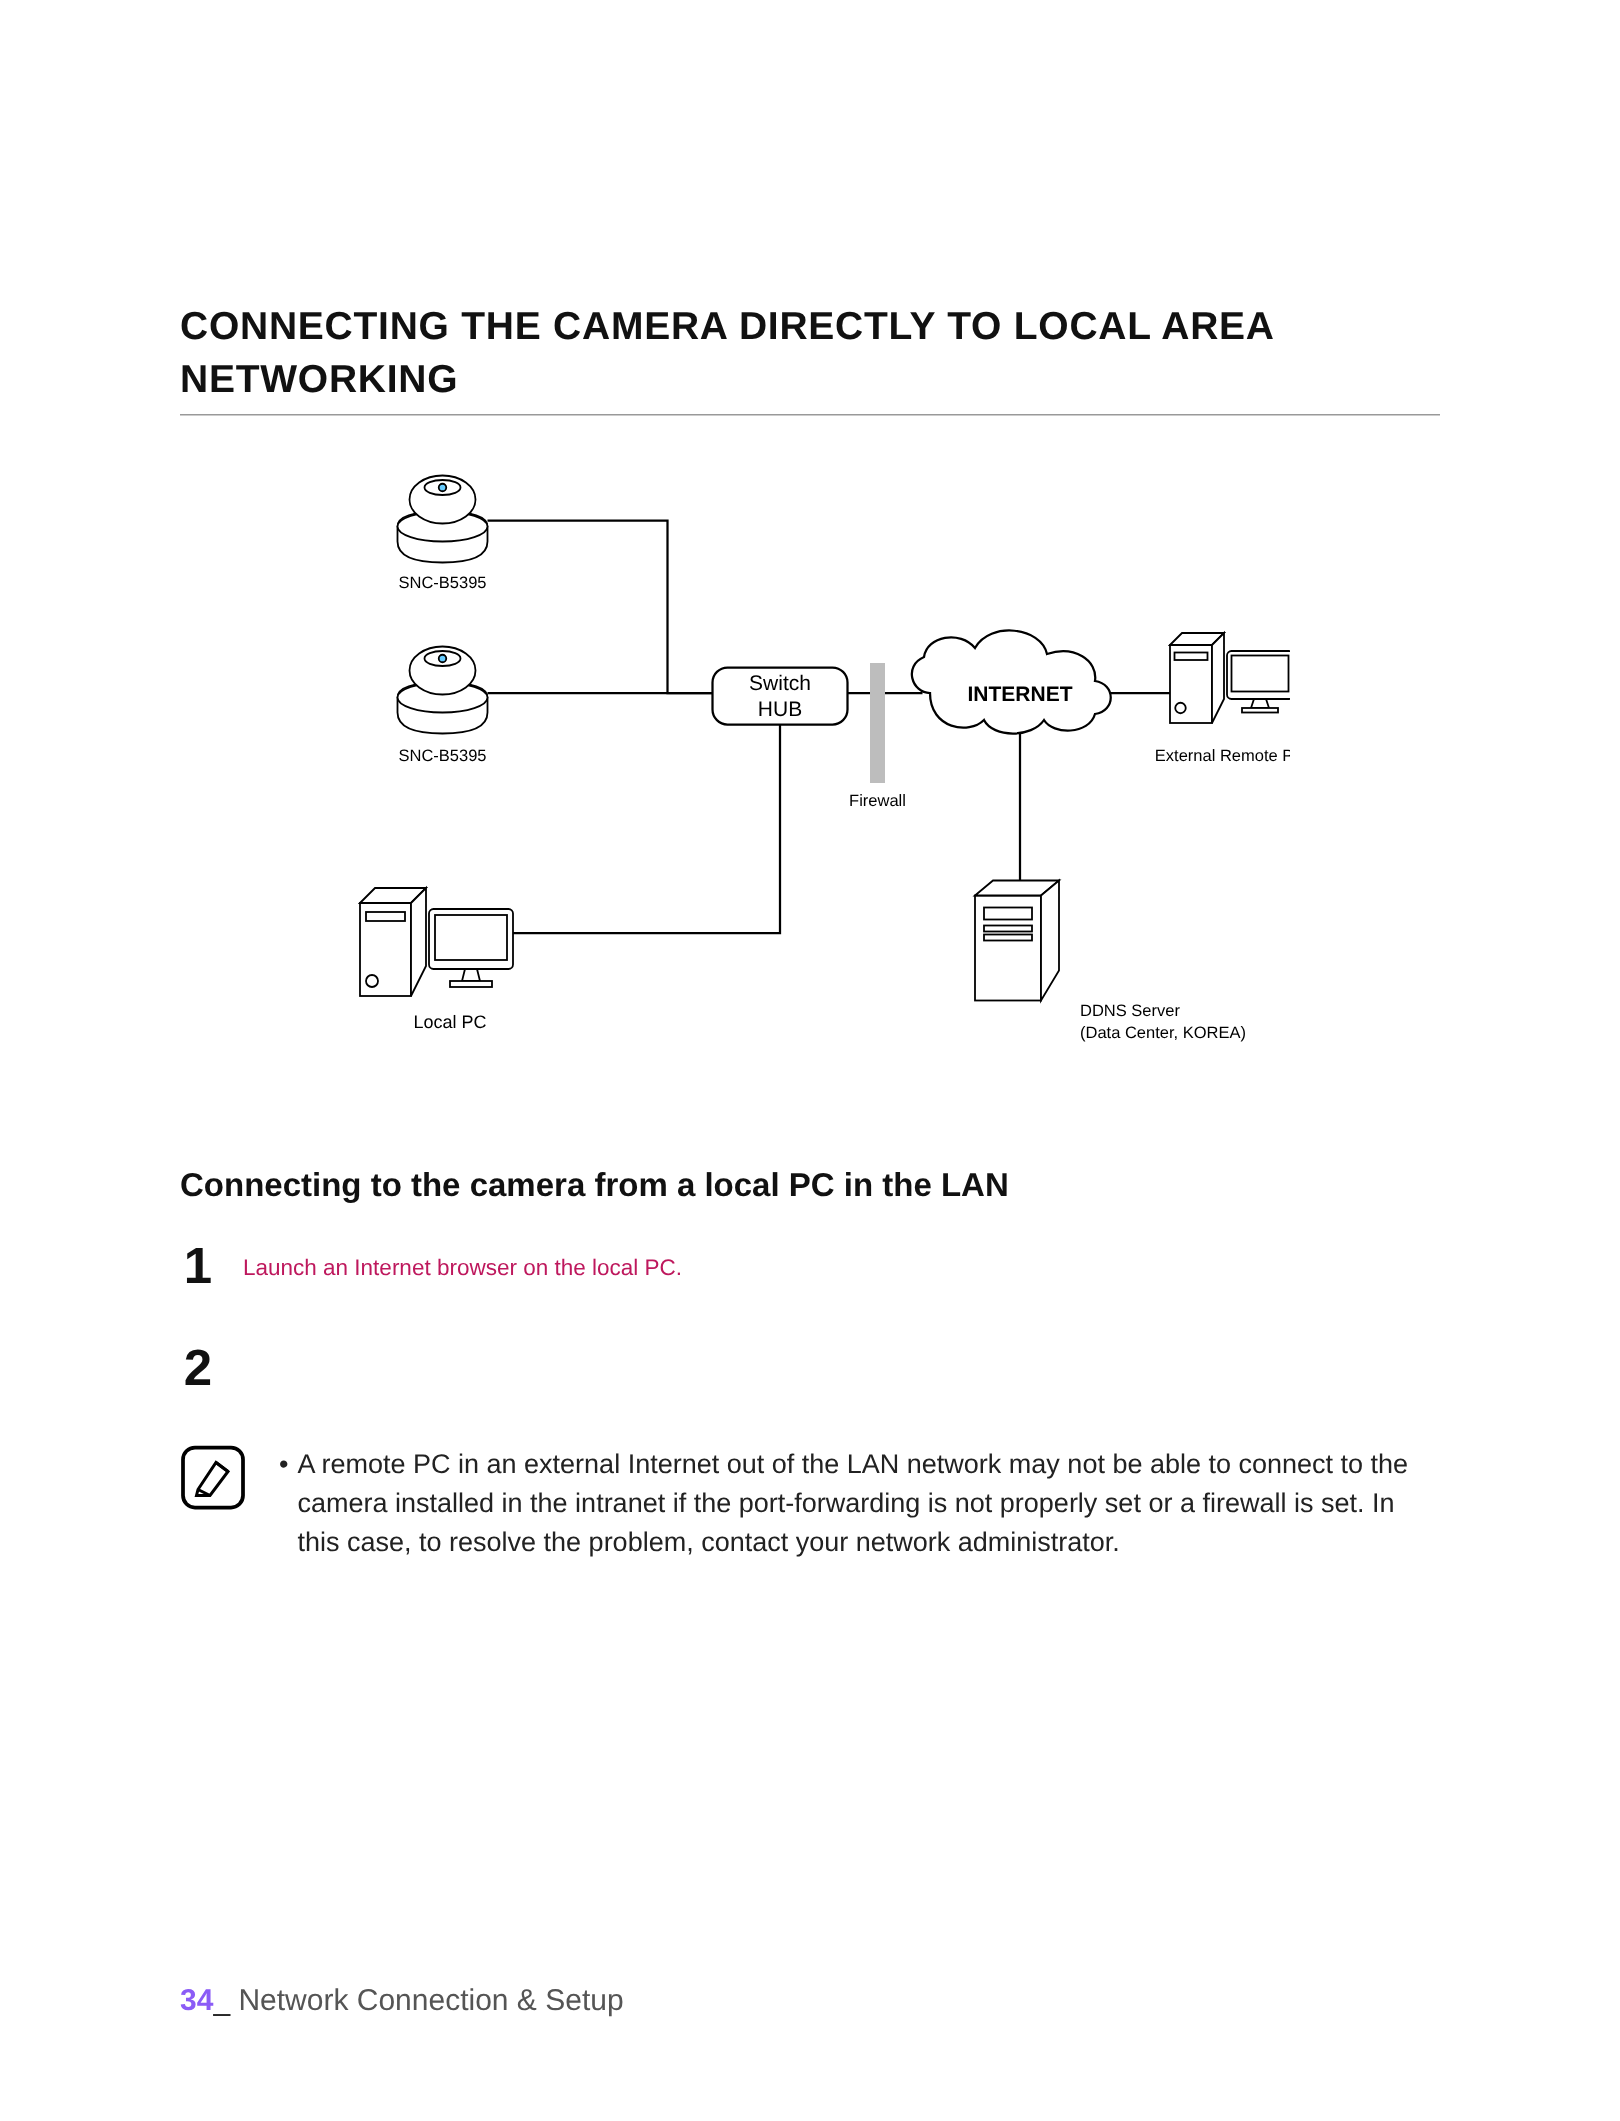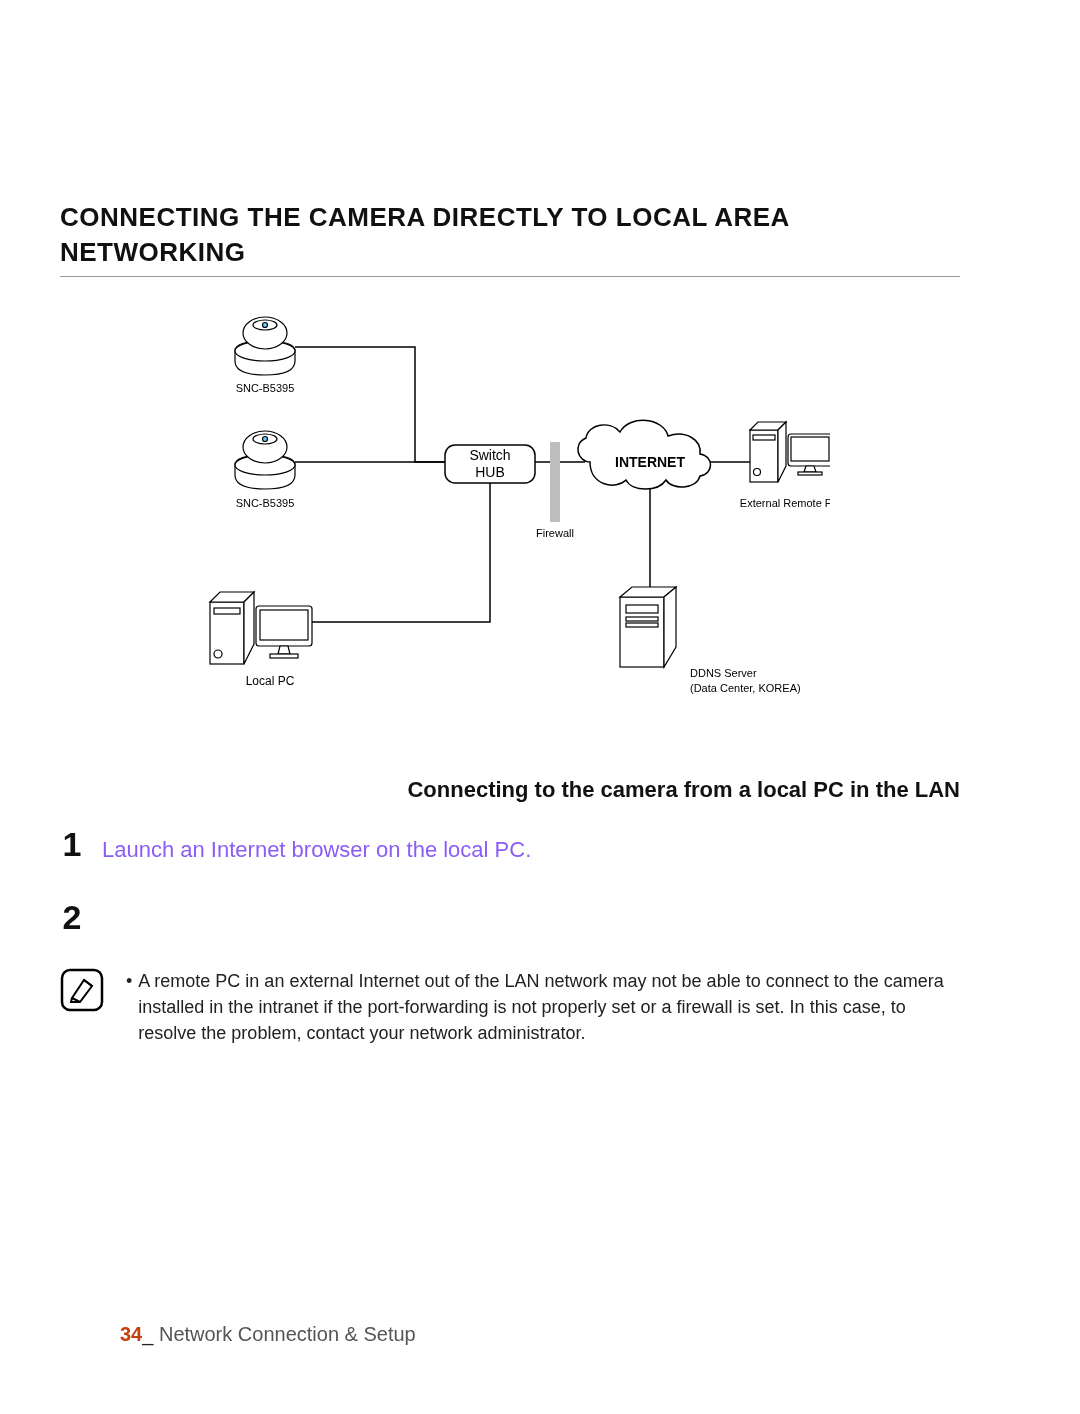--- a/index.html
+++ b/index.html
@@ -7,21 +7,21 @@
     padding: 0;
     background: #fff;
     font-family: Arial, Helvetica, sans-serif;
     color: #111;
   }
   .page {
     width: 1080px;
     height: 1414px;
     position: relative;
     box-sizing: border-box;
-    padding: 200px 120px 60px 60px;
+    padding: 200px 120px 60px 120px;
   }
   .heading {
     font-size: 26px;
     font-weight: bold;
     letter-spacing: 0.5px;
     line-height: 1.35;
     margin: 0 0 6px 0;
   }
   .hr {
     border: none;
@@ -32,42 +32,41 @@
     width: 640px;
     margin: 0 auto 40px auto;
   }
   .diagram {
     display: block;
   }
   .subheading {
     font-size: 22px;
     font-weight: bold;
     margin: 20px 0 24px 0;
-    text-align: right;
   }
   .step {
     display: flex;
     gap: 18px;
     align-items: flex-start;
     margin-bottom: 34px;
   }
   .step .num {
     font-size: 34px;
     font-weight: bold;
     line-height: 1;
     min-width: 24px;
     text-align: center;
     color: #111;
     font-family: "Arial Black", Arial, sans-serif;
   }
   .step .txt {
-    font-size: 22px;
+    font-size: 15px;
     line-height: 1.4;
     padding-top: 8px;
-    color: #8b5cf6;
+    color: #be185d;
   }
   .note {
     display: flex;
     gap: 22px;
     align-items: flex-start;
     margin-top: 10px;
   }
   .note-icon svg {
     display: block;
   }
@@ -81,21 +80,21 @@
     gap: 6px;
   }
   .footer {
     position: absolute;
     left: 120px;
     bottom: 68px;
     font-size: 20px;
     color: #555;
   }
   .footer .pn {
-    color: #c2410c;
+    color: #8b5cf6;
     font-weight: bold;
     margin-top: 24px;
   }
   .footer .sep { color:#222; }
 </style>
 </head>
 <body>
 
 <div class="page">
 

